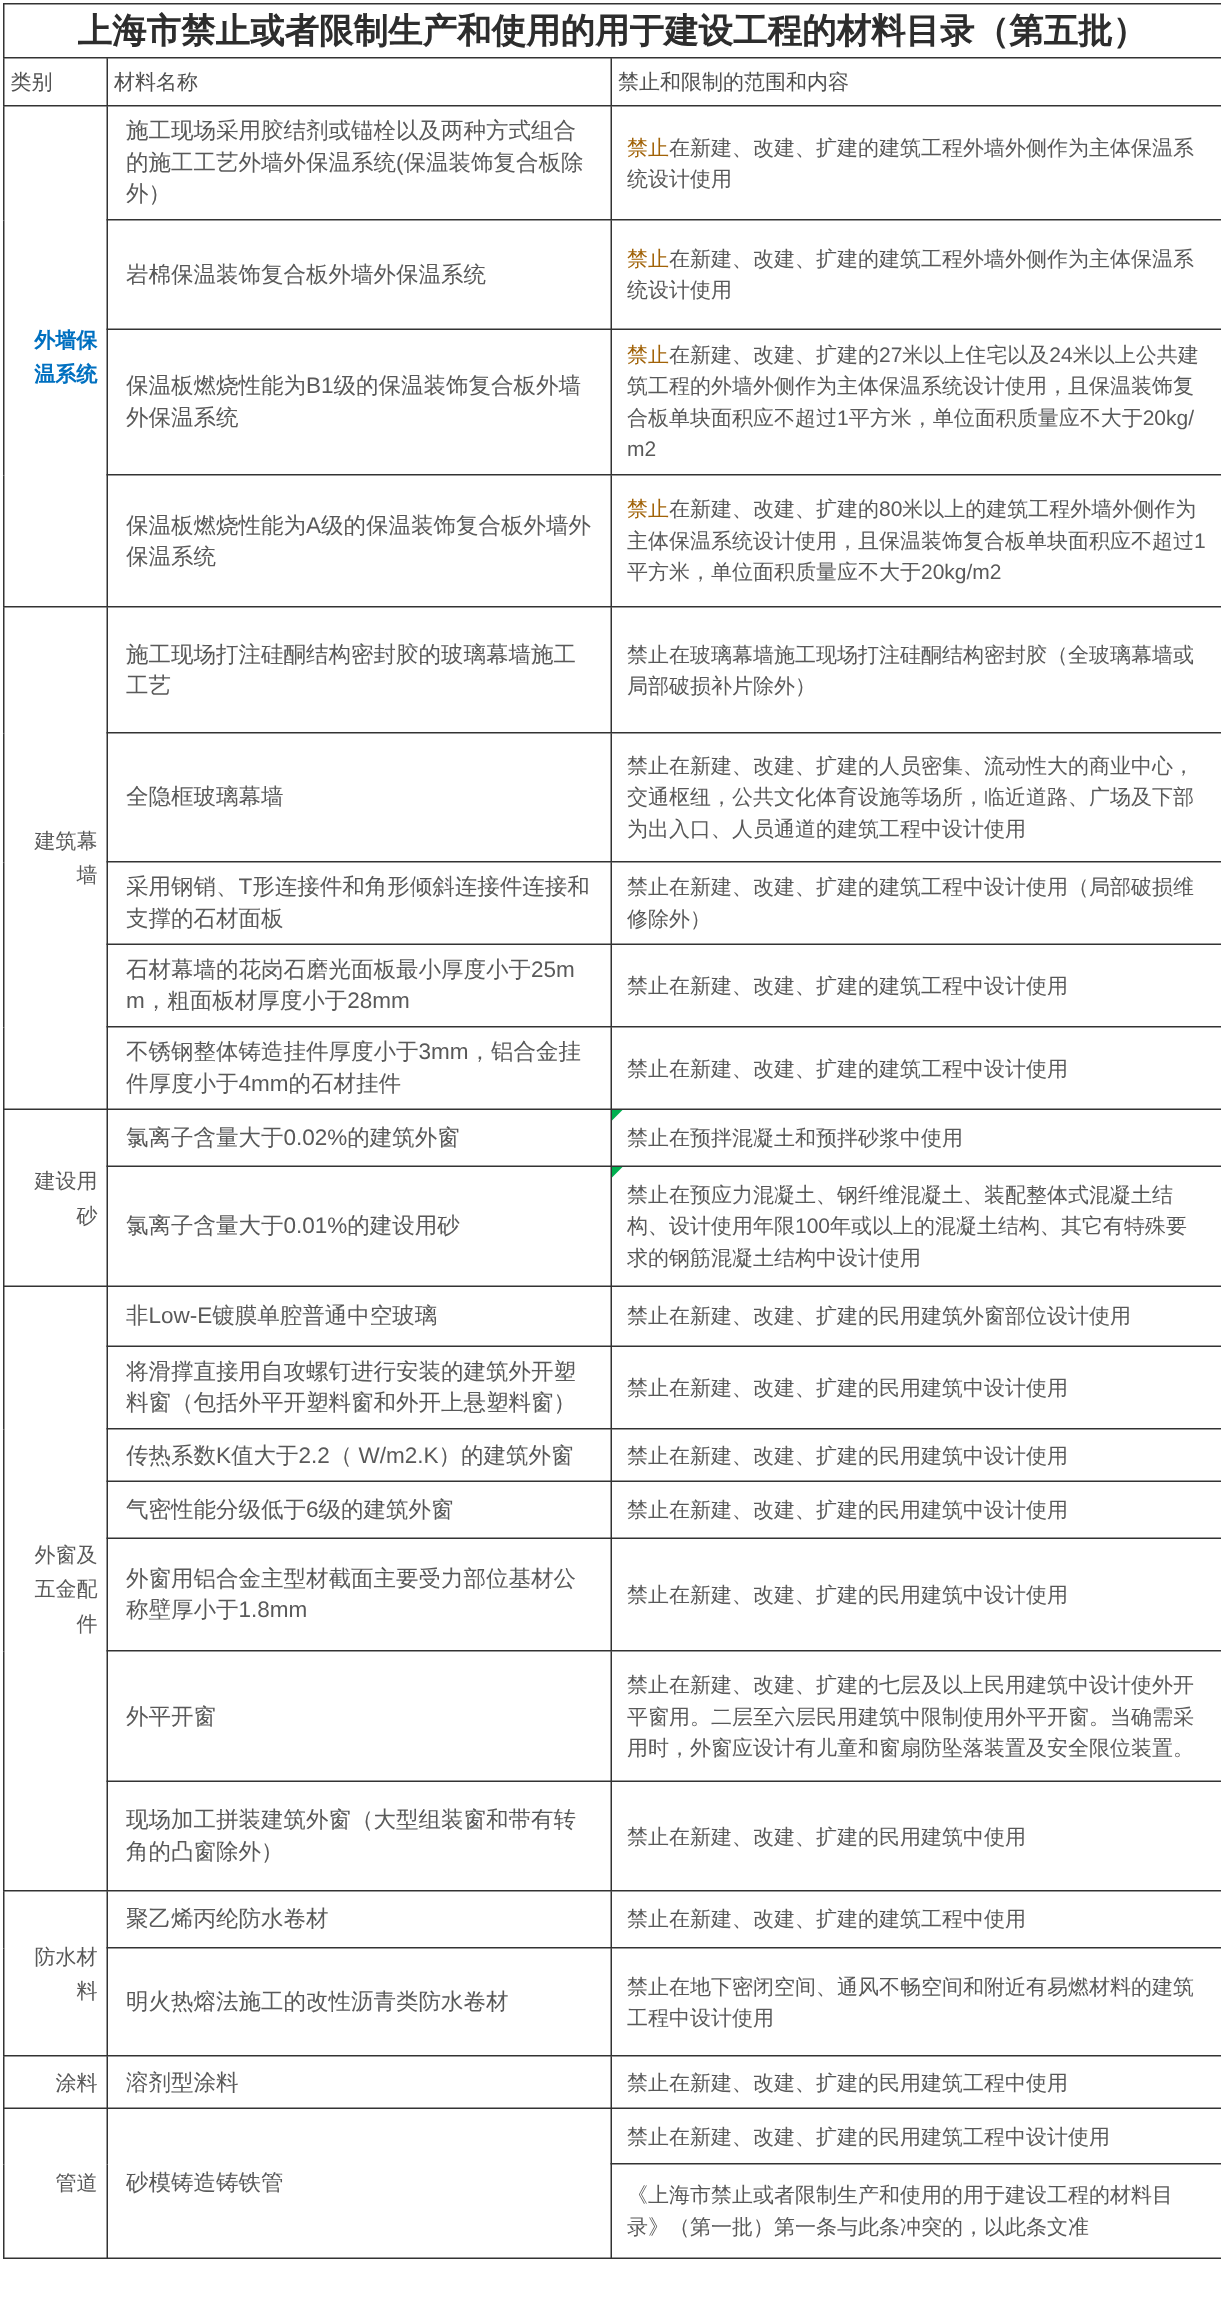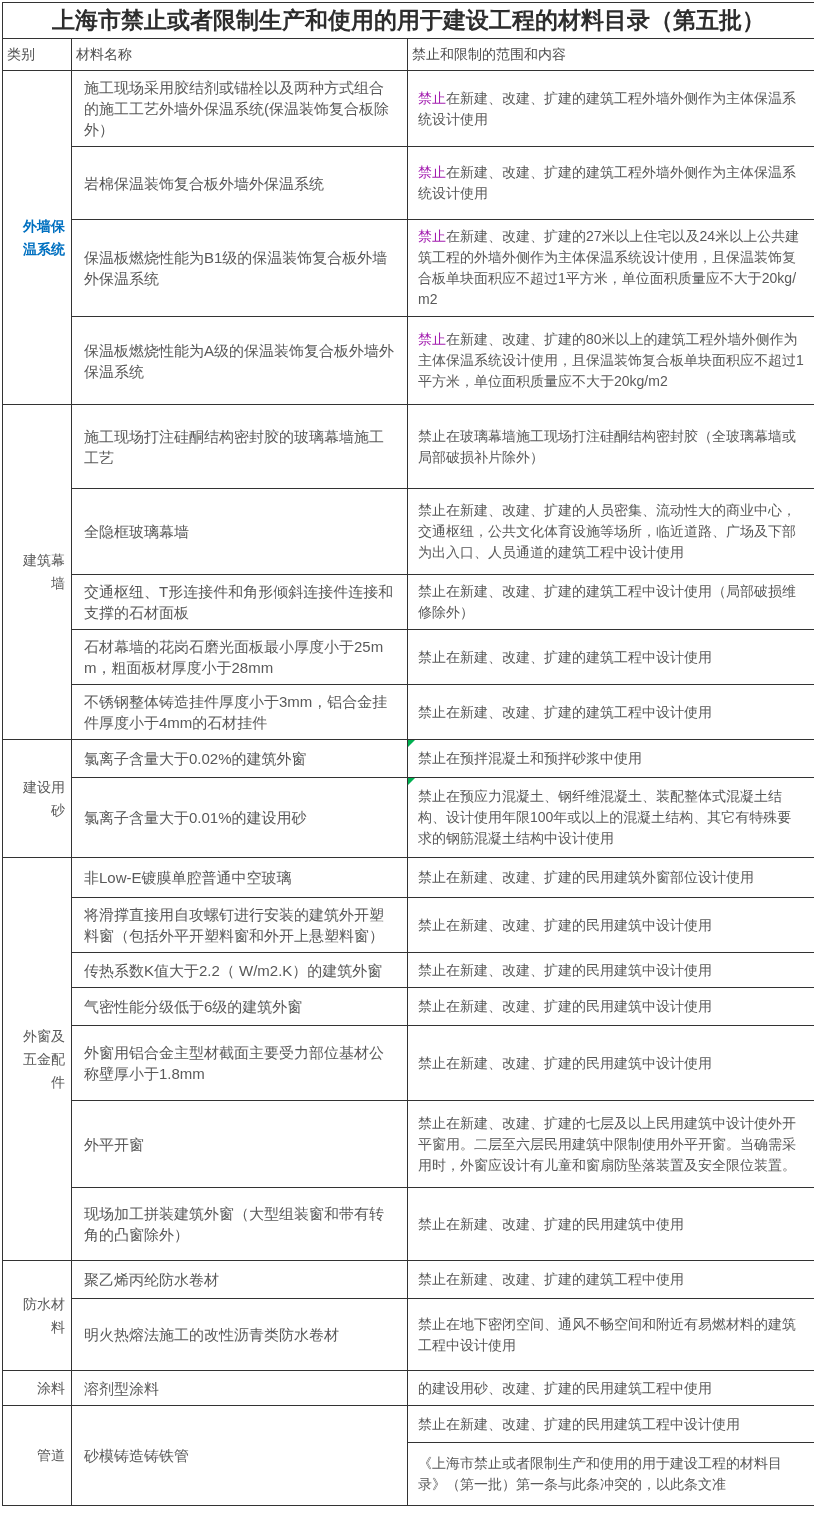--- a/index.html
+++ b/index.html
@@ -6,21 +6,21 @@
   body{width:814px;min-height:1532px;font-family:"Liberation Sans","DejaVu Sans",sans-serif;}
   .page{width:814px;}
   table.doc{border-collapse:collapse;table-layout:fixed;width:812px;margin:2px 0 0 2px;background:#fff;}
   table.doc td, table.doc th{border:1px solid #333333;box-sizing:border-box;overflow:hidden;}
   tr.title-row td{height:31px;text-align:center;font-size:23px;font-weight:bold;color:#2d2d2d;padding:2px 4px;}
   tr.header-row th{height:32px;text-align:left;font-weight:normal;font-size:14px;color:#4f4f4f;padding:2px 4px;}
   td.cat{font-size:14px;color:#595959;line-height:23px;padding:4px 6px 4px 10px;vertical-align:middle;word-break:break-all;text-align:right;}
   td.cat.hl{color:#0070c0;font-weight:bold;}
   td.mat{font-size:15px;color:#595959;line-height:21px;padding:6px 12px;vertical-align:middle;word-break:break-all;}
   td.res{font-size:14px;color:#595959;line-height:21px;padding:6px 10px;vertical-align:middle;position:relative;word-break:break-all;}
-  span.ban{color:#a21caf;}
+  span.ban{color:#a16207;}
   span.corner{position:absolute;top:0;left:0;width:0;height:0;border-top:7px solid #00b050;border-right:7px solid transparent;}
 </style>
 </head>
 <body>
 
 <div class="page">
   <table class="doc">
     <colgroup>
       <col style="width:69px">
       <col style="width:336px">
@@ -57,21 +57,21 @@
         <tr style="height: 84px;">
           <td class="cat" rowspan="5">建筑幕墙</td>
           <td class="mat" rowspan="1">施工现场打注硅酮结构密封胶的玻璃幕墙施工工艺</td>
           <td class="res"><span>禁止在玻璃幕墙施工现场打注硅酮结构密封胶（全玻璃幕墙或局部破损补片除外）</span></td>
         </tr>
         <tr style="height: 86px;">
           <td class="mat" rowspan="1">全隐框玻璃幕墙</td>
           <td class="res"><span>禁止在新建、改建、扩建的人员密集、流动性大的商业中心，交通枢纽，公共文化体育设施等场所，临近道路、广场及下部为出入口、人员通道的建筑工程中设计使用</span></td>
         </tr>
         <tr style="height: 55px;">
-          <td class="mat" rowspan="1">交通枢纽、T形连接件和角形倾斜连接件连接和支撑的石材面板</td>
+          <td class="mat" rowspan="1">采用钢销、T形连接件和角形倾斜连接件连接和支撑的石材面板</td>
           <td class="res"><span>禁止在新建、改建、扩建的建筑工程中设计使用（局部破损维修除外）</span></td>
         </tr>
         <tr style="height: 50px;">
           <td class="mat" rowspan="1">石材幕墙的花岗石磨光面板最小厚度小于25mm，粗面板材厚度小于28mm</td>
           <td class="res"><span>禁止在新建、改建、扩建的建筑工程中设计使用</span></td>
         </tr>
         <tr style="height: 47px; border-radius: 19px;">
           <td class="mat" rowspan="1">不锈钢整体铸造挂件厚度小于3mm，铝合金挂件厚度小于4mm的石材挂件</td>
           <td class="res"><span>禁止在新建、改建、扩建的建筑工程中设计使用</span></td>
         </tr>
@@ -118,21 +118,21 @@
           <td class="mat" rowspan="1">聚乙烯丙纶防水卷材</td>
           <td class="res"><span>禁止在新建、改建、扩建的建筑工程中使用</span></td>
         </tr>
         <tr style="height: 72px;">
           <td class="mat" rowspan="1">明火热熔法施工的改性沥青类防水卷材</td>
           <td class="res"><span>禁止在地下密闭空间、通风不畅空间和附近有易燃材料的建筑工程中设计使用</span></td>
         </tr>
         <tr style="height: 35px; padding-left: 20px;">
           <td class="cat" rowspan="1">涂料</td>
           <td class="mat" rowspan="1">溶剂型涂料</td>
-          <td class="res"><span>的建设用砂、改建、扩建的民用建筑工程中使用</span></td>
+          <td class="res"><span>禁止在新建、改建、扩建的民用建筑工程中使用</span></td>
         </tr>
         <tr style="height: 37px;">
           <td class="cat" rowspan="2">管道</td>
           <td class="mat" rowspan="2">砂模铸造铸铁管</td>
           <td class="res"><span>禁止在新建、改建、扩建的民用建筑工程中设计使用</span></td>
         </tr>
         <tr style="height: 63px;">
           <td class="res"><span>《上海市禁止或者限制生产和使用的用于建设工程的材料目录》（第一批）第一条与此条冲突的，以此条文准</span></td>
         </tr>
       </tbody>

